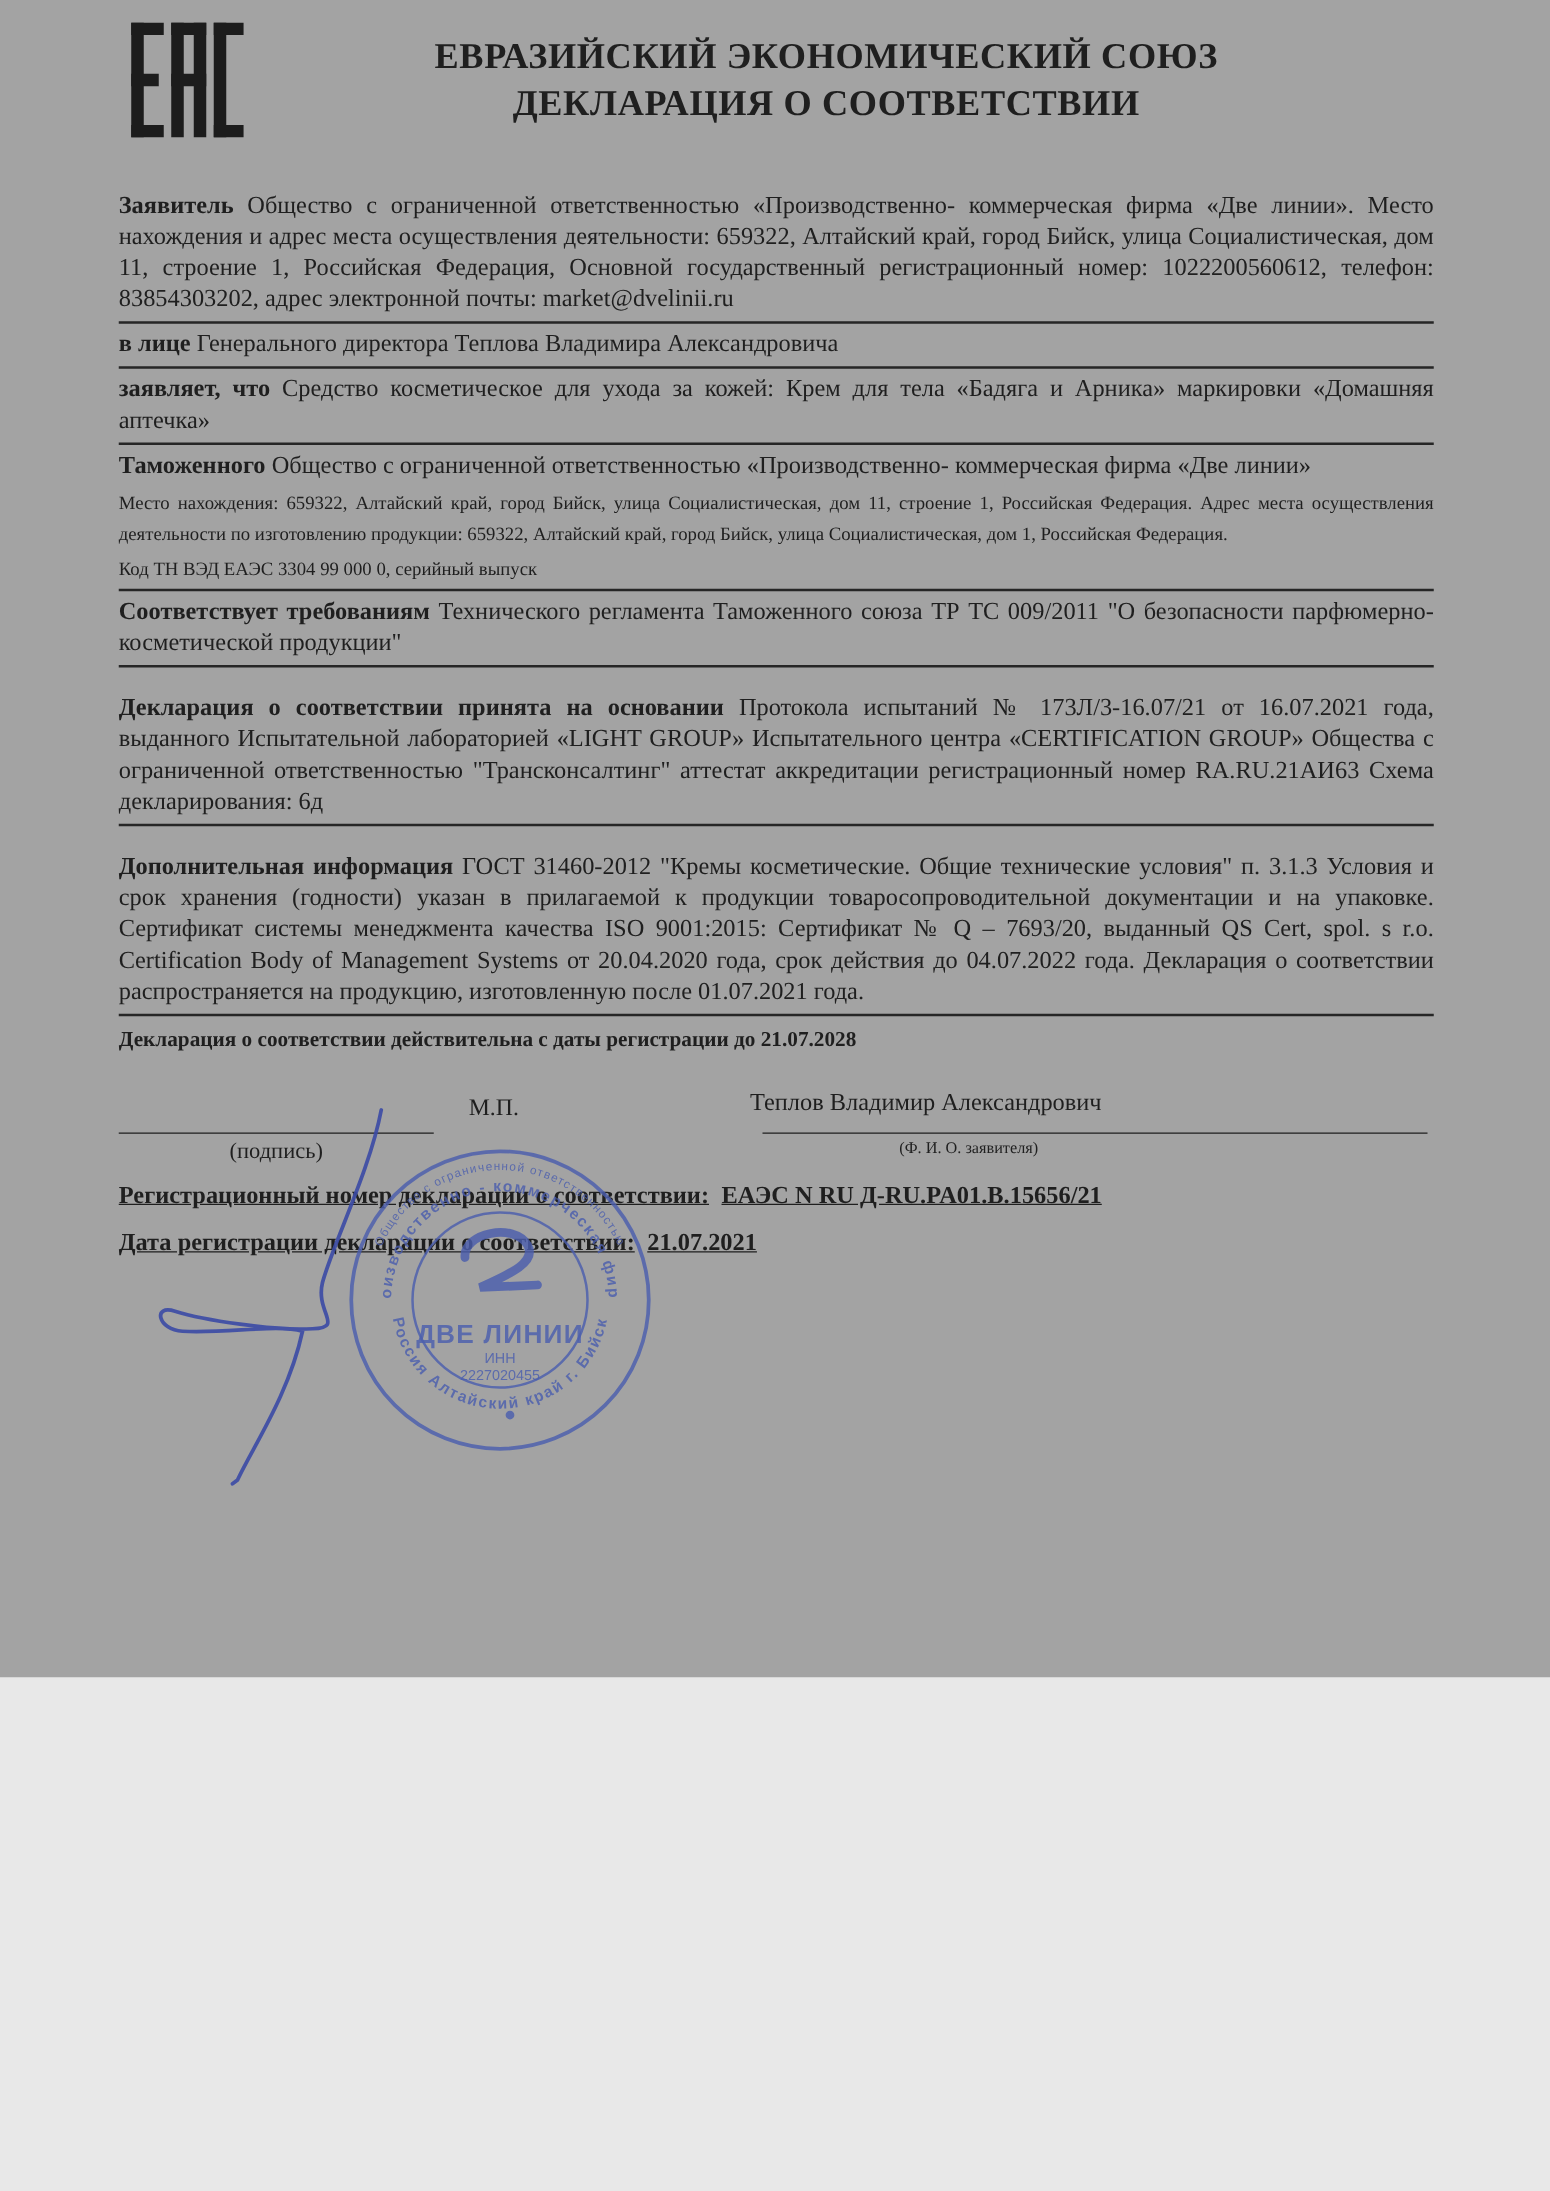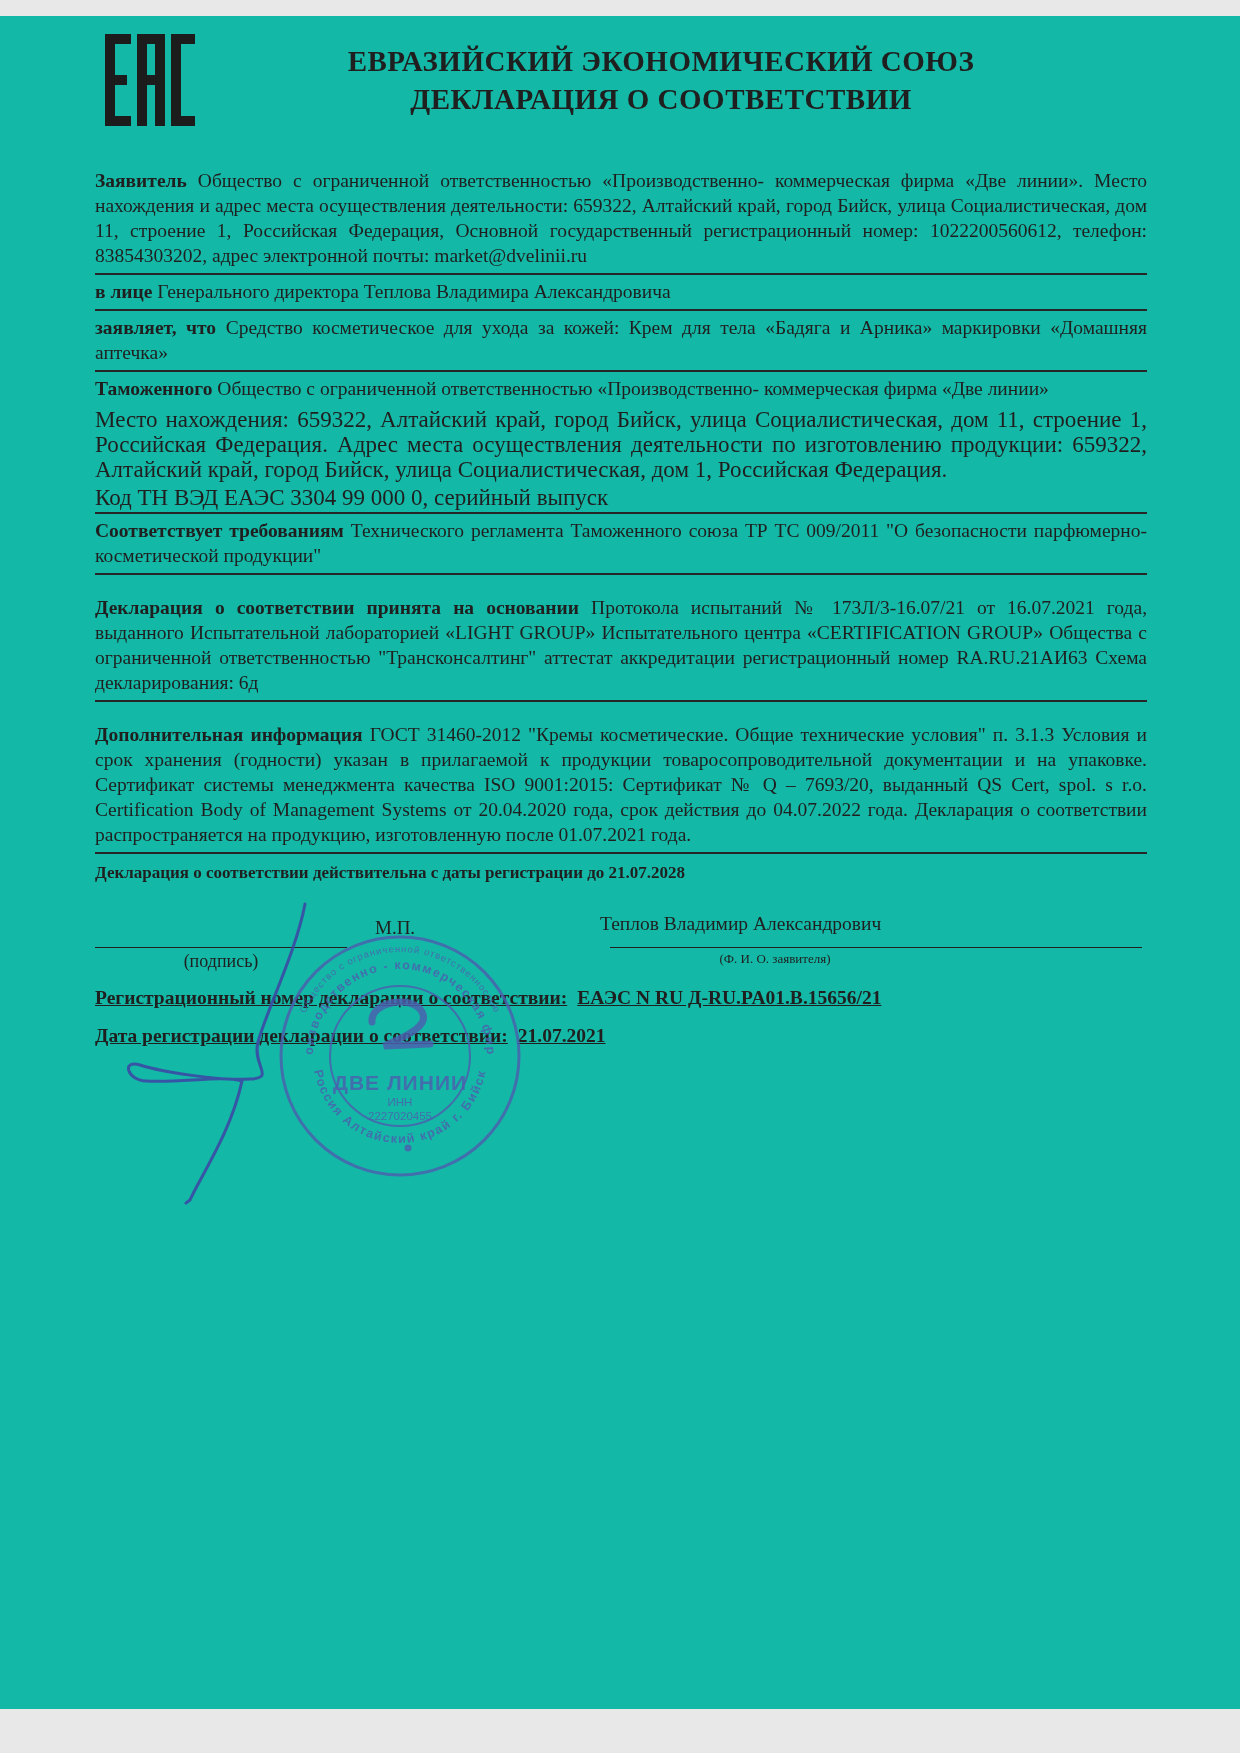--- a/index.html
+++ b/index.html
@@ -1,36 +1,36 @@
 <!DOCTYPE html>
 <html><head>
 <meta charset="utf-8">
 <style>
   html,body{margin:0;padding:0;background:#e8e8e8;}
   .page{
     position:relative;
-    width:1240px;height:1693px;
-    margin:16px auto;
-    background:#14b8a6;
+    width:1240px;height:1342px;
+    margin:0 auto;
+    background:#a3a3a3;
     color:#1f1f1f;
     font-family:"Liberation Serif","DejaVu Serif",serif;
     overflow:hidden;
   }
   .content{position:absolute;left:95px;top:16px;width:1052px;}
   
   .header{position:relative;height:118px;margin-bottom:14px;}
   .eac-logo{position:absolute;left:8px;top:2px;width:92px;height:92px;}
   .titles{position:absolute;left:120px;right:40px;top:10px;text-align:center;}
   .title-line{font-weight:bold;font-size:29px;line-height:38px;letter-spacing:.5px;}
   
   .para{margin:0;padding:4px 0 5px 0;font-size:19.5px;line-height:25px;text-align:justify;}
   .para b{font-weight:bold;}
   .rule{border:0;border-top:2px solid #262626;margin:0;}
   .gap-top{margin-top:16px;}
-  .subline{margin:0;padding:1px 0 2px 0;font-size:23px;line-height:25px;text-align:justify;}
+  .subline{margin:0;padding:1px 0 2px 0;font-size:15px;line-height:25px;text-align:justify;}
   .validity{padding-top:6px;font-size:17px;line-height:26px;font-weight:bold;}
   
   .signing{position:relative;height:185px;}
   .mp{position:absolute;left:280px;top:26px;font-size:19px;}
   .signer-name{position:absolute;left:505px;top:22px;font-size:19.5px;}
   .sig-line{position:absolute;left:0;top:56px;width:252px;border-top:1.5px solid #1f1f1f;}
   .sig-caption{position:absolute;left:0;top:60px;width:252px;text-align:center;font-size:18px;}
   .fio-line{position:absolute;left:515px;top:56px;width:532px;border-top:1.5px solid #1f1f1f;}
   .fio-caption{position:absolute;left:515px;top:60px;width:330px;text-align:center;font-size:13px;}
   .reg-row{position:absolute;left:0;width:100%;font-size:19.5px;font-weight:bold;text-decoration:underline;}

